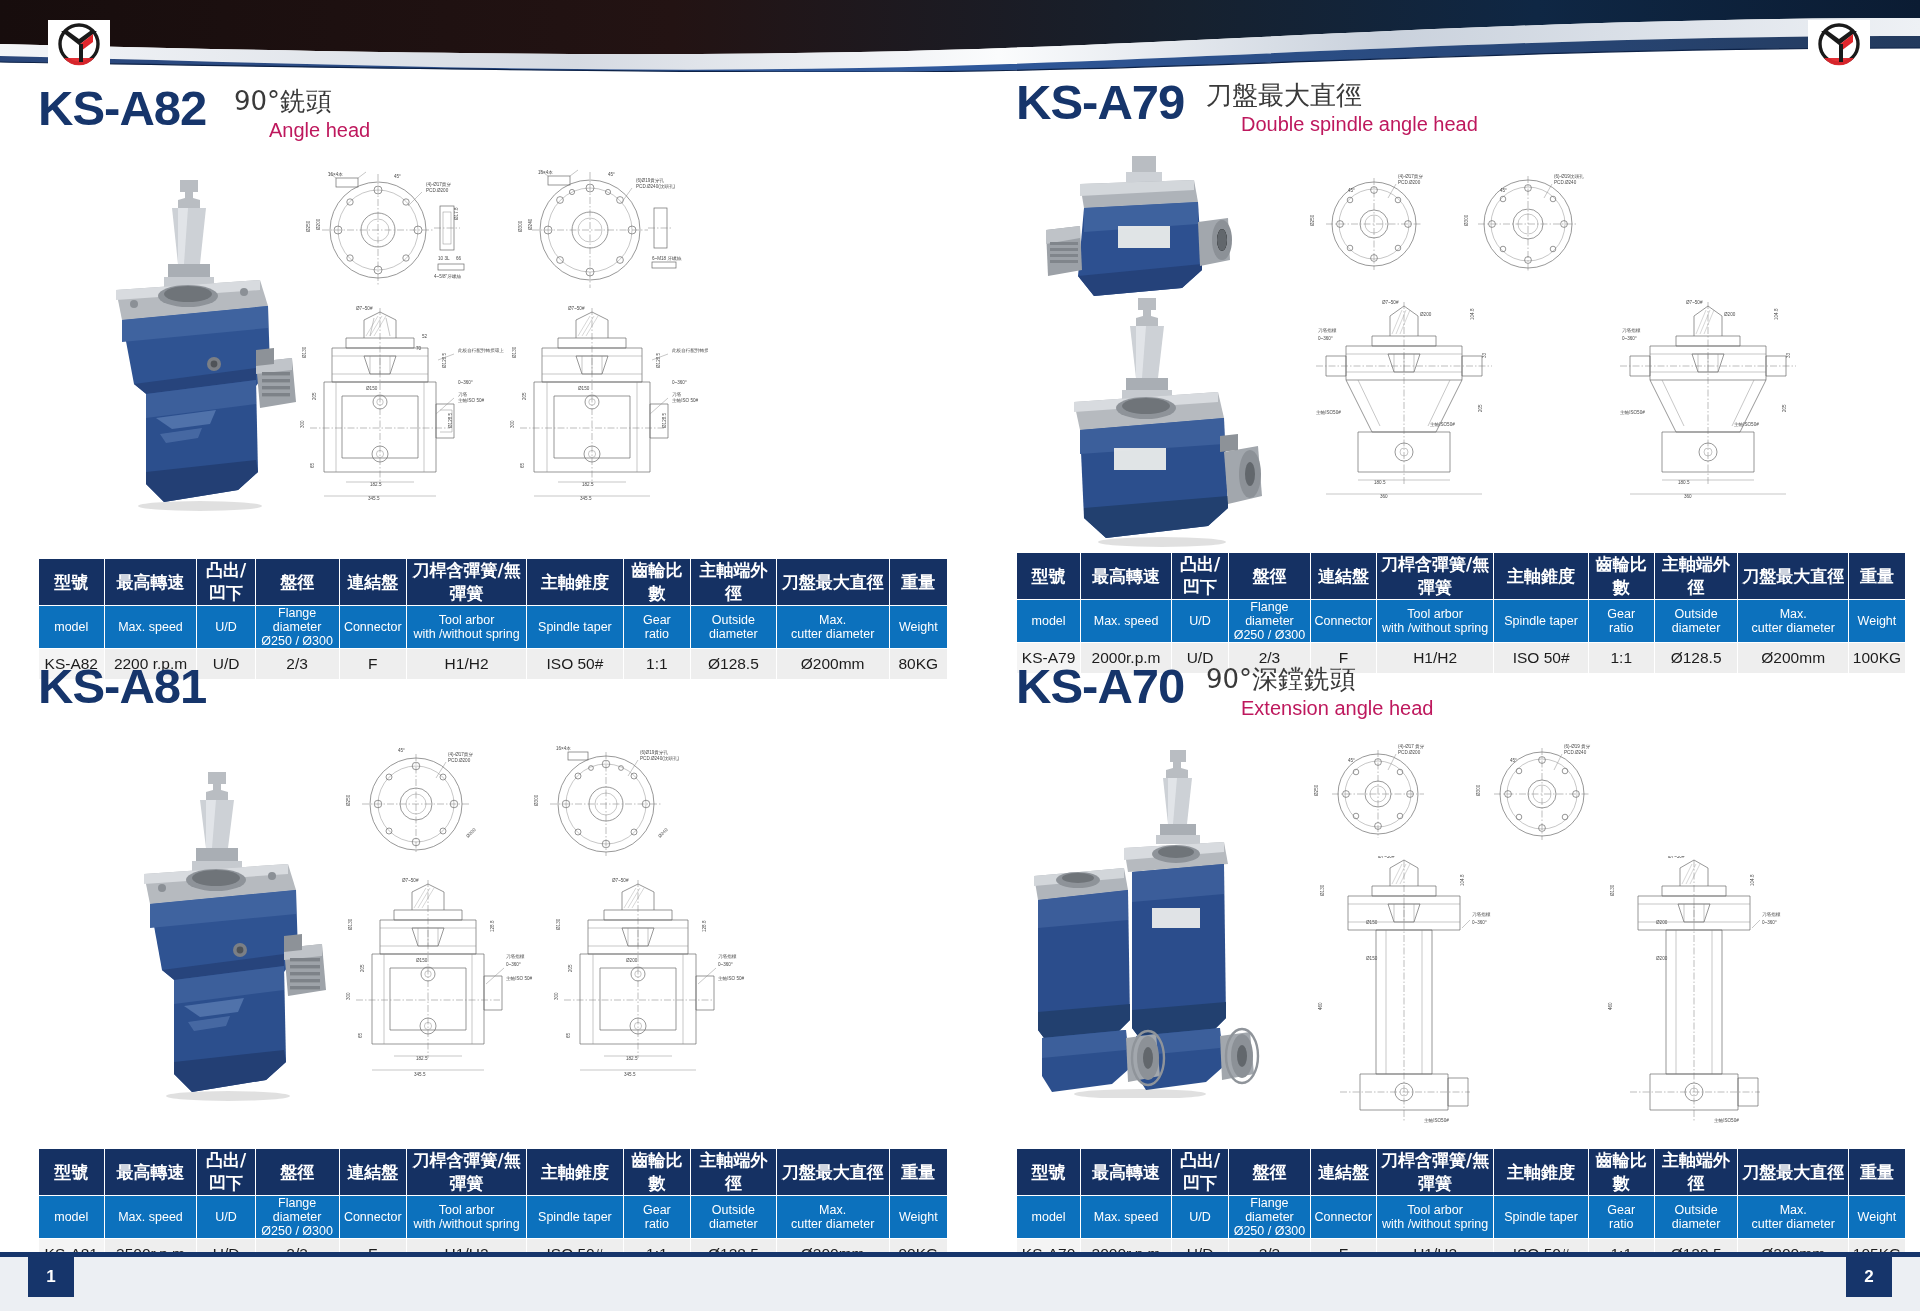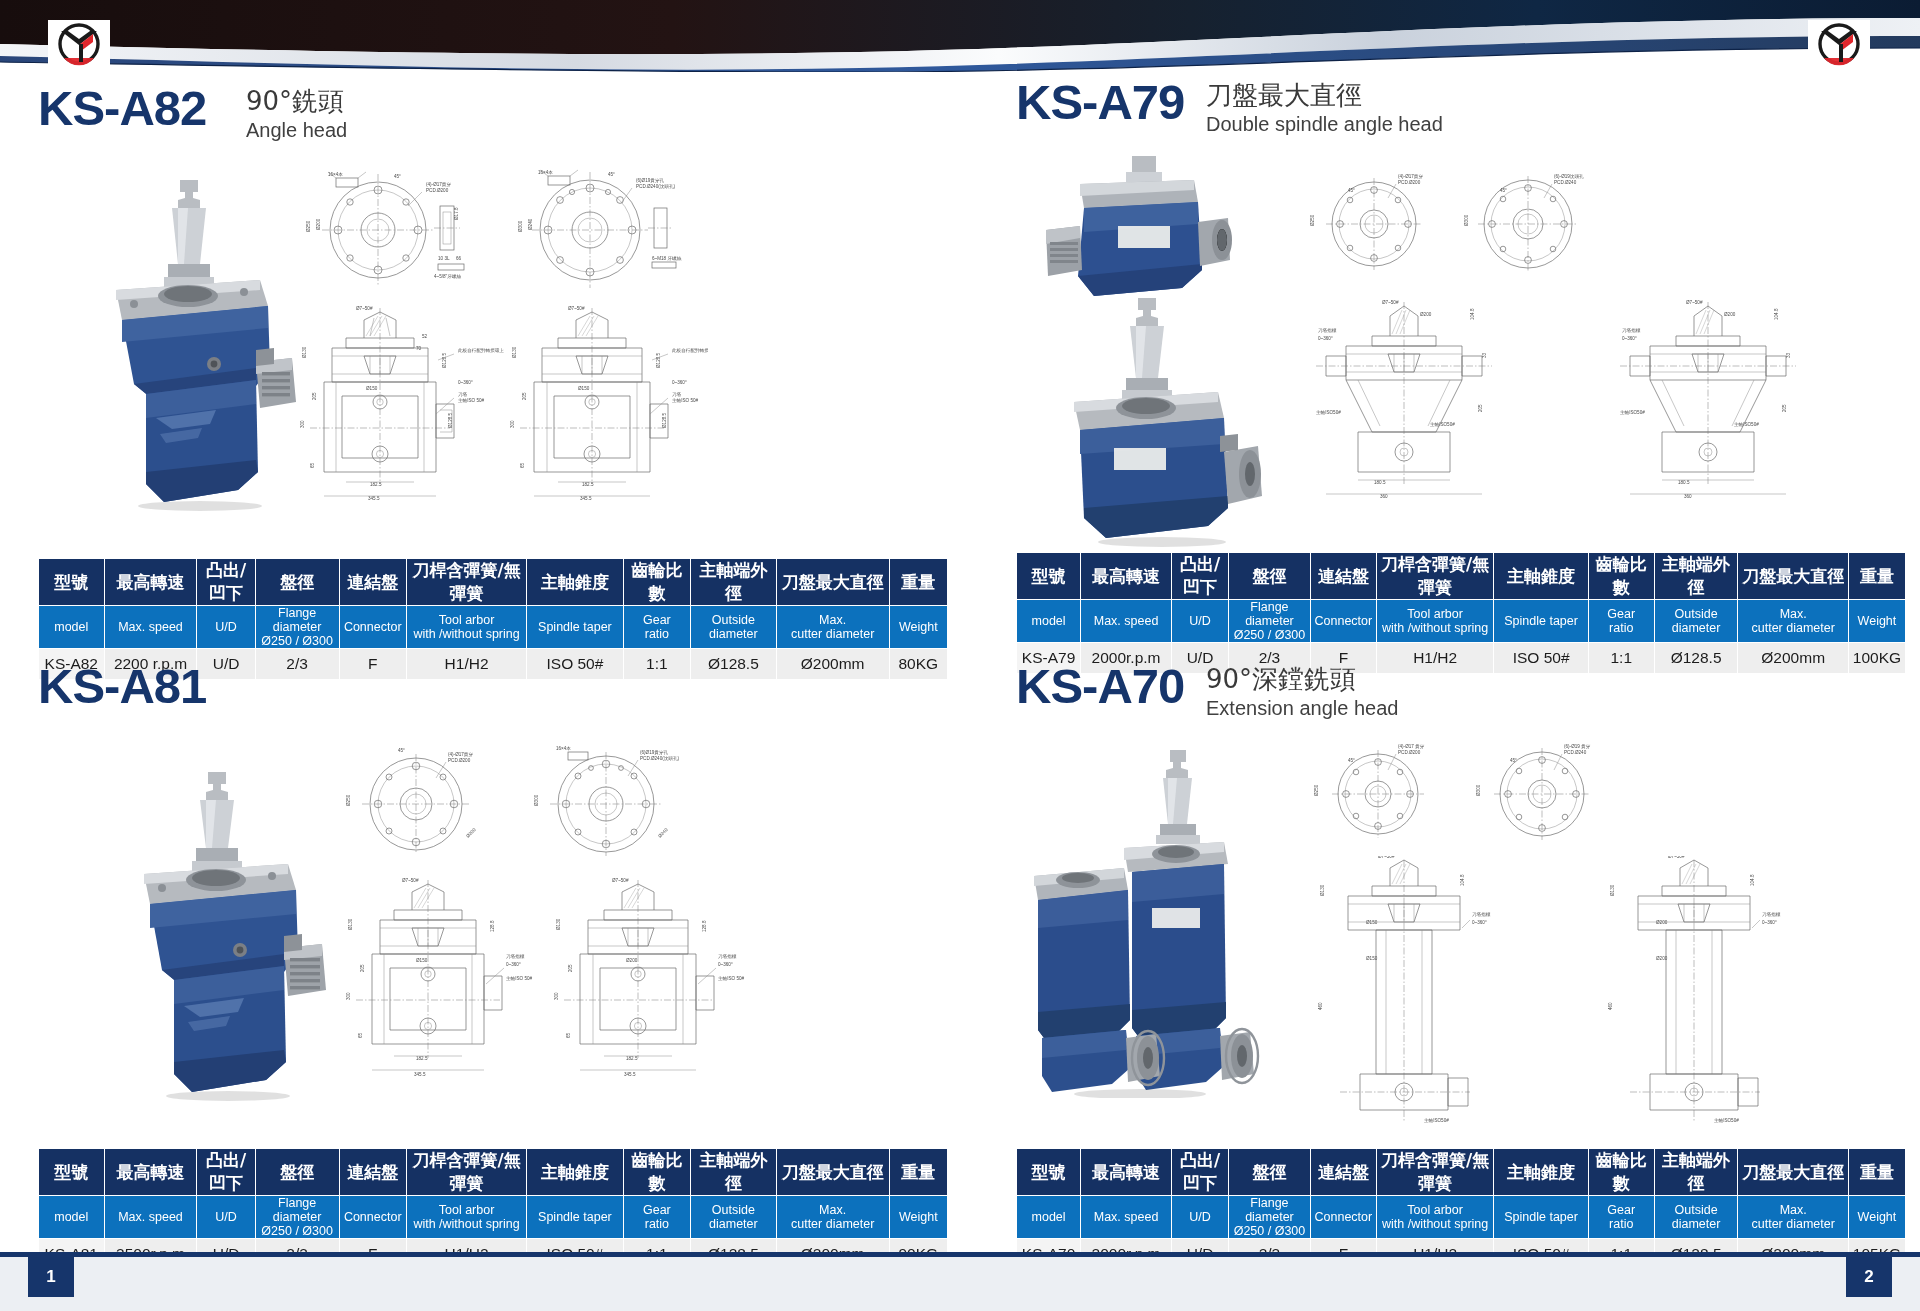--- a/index.html
+++ b/index.html
@@ -39,30 +39,31 @@
 
   
   .title-row{position:relative;height:72px;}
   .model-code{
     position:absolute;left:0;top:2px;
     font-size:49px;font-weight:bold;letter-spacing:-1px;
     color:#16356b;line-height:1;
     font-family:"Liberation Sans",sans-serif;
   }
   .model-names{position:absolute;top:4px;}
-  .model-names.off1{left:208px;}
+  .model-names.off1{left:196px;}
   .model-names.off2{left:190px;}
   .name-cn{
     font-size:26px;color:#3a3a3a;line-height:1.18;
     font-family:"DejaVu Sans",sans-serif;font-weight:500;
     white-space:nowrap;
   }
   .name-en{
-    font-size:20px;color:#404040;line-height:1.2;margin-top:1px;
+    font-size:20px;color:#be185d;line-height:1.2;margin-top:1px;
     white-space:nowrap;
+    margin-left:35px;
   }
 
   
   .visual{position:relative;}
   .v-tall{height:380px;}
   .v-tall2{height:395px;}
 
   .photo{position:absolute;}
   .dwg{position:absolute;}
   .dwg svg,.photo svg{display:block;}

